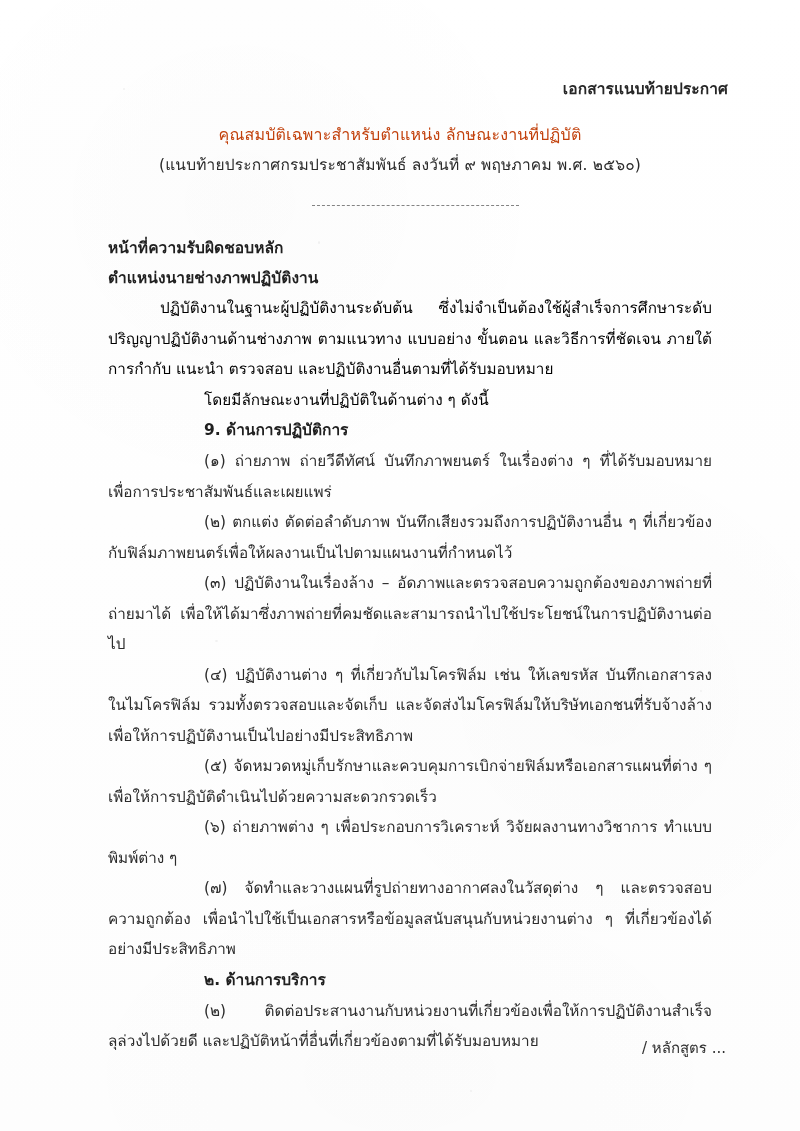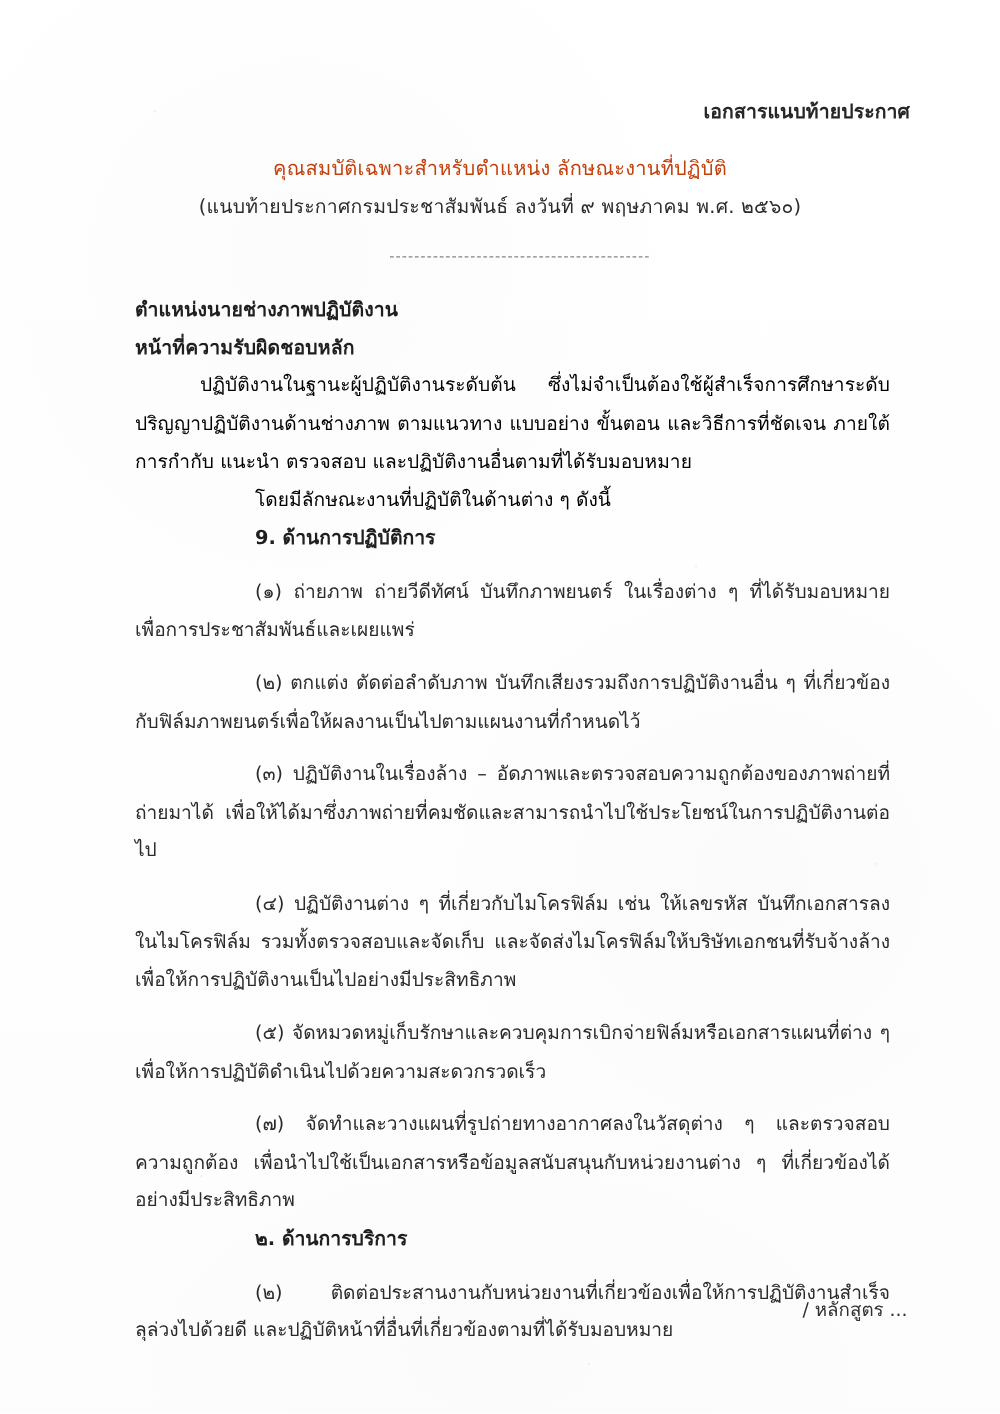--- a/index.html
+++ b/index.html
@@ -118,21 +118,20 @@
   }
 
   .item {
     font-size: 15.3px;
     font-weight: 400;
     color: #2b2b2b;
     line-height: 30.5px;
     text-indent: 96px;
     text-align: justify;
     text-justify: inter-word;
-    margin-top: 12px;
   }
 
   .footer {
     position: absolute;
     top: 1036px;
     right: 74px;
     font-size: 15px;
     color: #303030;
     white-space: nowrap;
   }
@@ -156,35 +155,36 @@
 
   <div class="title-block">
     <div class="title-line">คุณสมบัติเฉพาะสำหรับตำแหน่ง  ลักษณะงานที่ปฏิบัติ</div>
     <div class="subtitle-line">(แนบท้ายประกาศกรมประชาสัมพันธ์ ลงวันที่ ๙  พฤษภาคม  พ.ศ. ๒๕๖๐)</div>
   </div>
 
   <div class="divider"></div>
 
   <div class="body">
 
+    <div class="heading">หน้าที่ความรับผิดชอบหลัก</div>
+
     <div class="heading">ตำแหน่งนายช่างภาพปฏิบัติงาน</div>
-
-    <div class="heading">หน้าที่ความรับผิดชอบหลัก</div>
 
     <div class="para indent-1">ปฏิบัติงานในฐานะผู้ปฏิบัติงานระดับต้น ซึ่งไม่จำเป็นต้องใช้ผู้สำเร็จการศึกษาระดับปริญญาปฏิบัติงานด้านช่างภาพ  ตามแนวทาง แบบอย่าง ขั้นตอน และวิธีการที่ชัดเจน ภายใต้การกำกับ แนะนำ ตรวจสอบ และปฏิบัติงานอื่นตามที่ได้รับมอบหมาย</div>
 
     <div class="para indent-center">โดยมีลักษณะงานที่ปฏิบัติในด้านต่าง ๆ  ดังนี้</div>
 
     <div class="section-head">9. ด้านการปฏิบัติการ</div>
 
     <div class="item">(๑)  ถ่ายภาพ ถ่ายวีดีทัศน์ บันทึกภาพยนตร์ ในเรื่องต่าง ๆ ที่ได้รับมอบหมาย เพื่อการประชาสัมพันธ์และเผยแพร่</div>
     <div class="item">(๒)  ตกแต่ง ตัดต่อลำดับภาพ บันทึกเสียงรวมถึงการปฏิบัติงานอื่น ๆ ที่เกี่ยวข้องกับฟิล์มภาพยนตร์เพื่อให้ผลงานเป็นไปตามแผนงานที่กำหนดไว้</div>
     <div class="item">(๓)  ปฏิบัติงานในเรื่องล้าง – อัดภาพและตรวจสอบความถูกต้องของภาพถ่ายที่ถ่ายมาได้ เพื่อให้ได้มาซึ่งภาพถ่ายที่คมชัดและสามารถนำไปใช้ประโยชน์ในการปฏิบัติงานต่อไป</div>
     <div class="item">(๔)  ปฏิบัติงานต่าง ๆ ที่เกี่ยวกับไมโครฟิล์ม เช่น ให้เลขรหัส บันทึกเอกสารลงในไมโครฟิล์ม  รวมทั้งตรวจสอบและจัดเก็บ และจัดส่งไมโครฟิล์มให้บริษัทเอกชนที่รับจ้างล้าง  เพื่อให้การปฏิบัติงานเป็นไปอย่างมีประสิทธิภาพ</div>
     <div class="item">(๕)  จัดหมวดหมู่เก็บรักษาและควบคุมการเบิกจ่ายฟิล์มหรือเอกสารแผนที่ต่าง ๆ เพื่อให้การปฏิบัติดำเนินไปด้วยความสะดวกรวดเร็ว</div>
+    <div class="item">(๖)  ถ่ายภาพต่าง ๆ เพื่อประกอบการวิเคราะห์ วิจัยผลงานทางวิชาการ ทำแบบพิมพ์ต่าง ๆ</div>
     <div class="item">(๗)  จัดทำและวางแผนที่รูปถ่ายทางอากาศลงในวัสดุต่าง ๆ  และตรวจสอบความถูกต้อง เพื่อนำไปใช้เป็นเอกสารหรือข้อมูลสนับสนุนกับหน่วยงานต่าง ๆ ที่เกี่ยวข้องได้อย่างมีประสิทธิภาพ</div>
 
     <div class="section-head">๒. ด้านการบริการ</div>
 
     <div class="item">(๒)  ติดต่อประสานงานกับหน่วยงานที่เกี่ยวข้องเพื่อให้การปฏิบัติงานสำเร็จลุล่วงไปด้วยดี  และปฏิบัติหน้าที่อื่นที่เกี่ยวข้องตามที่ได้รับมอบหมาย</div>
 
   </div>
 
   <div class="footer">/ หลักสูตร ...</div>
 

